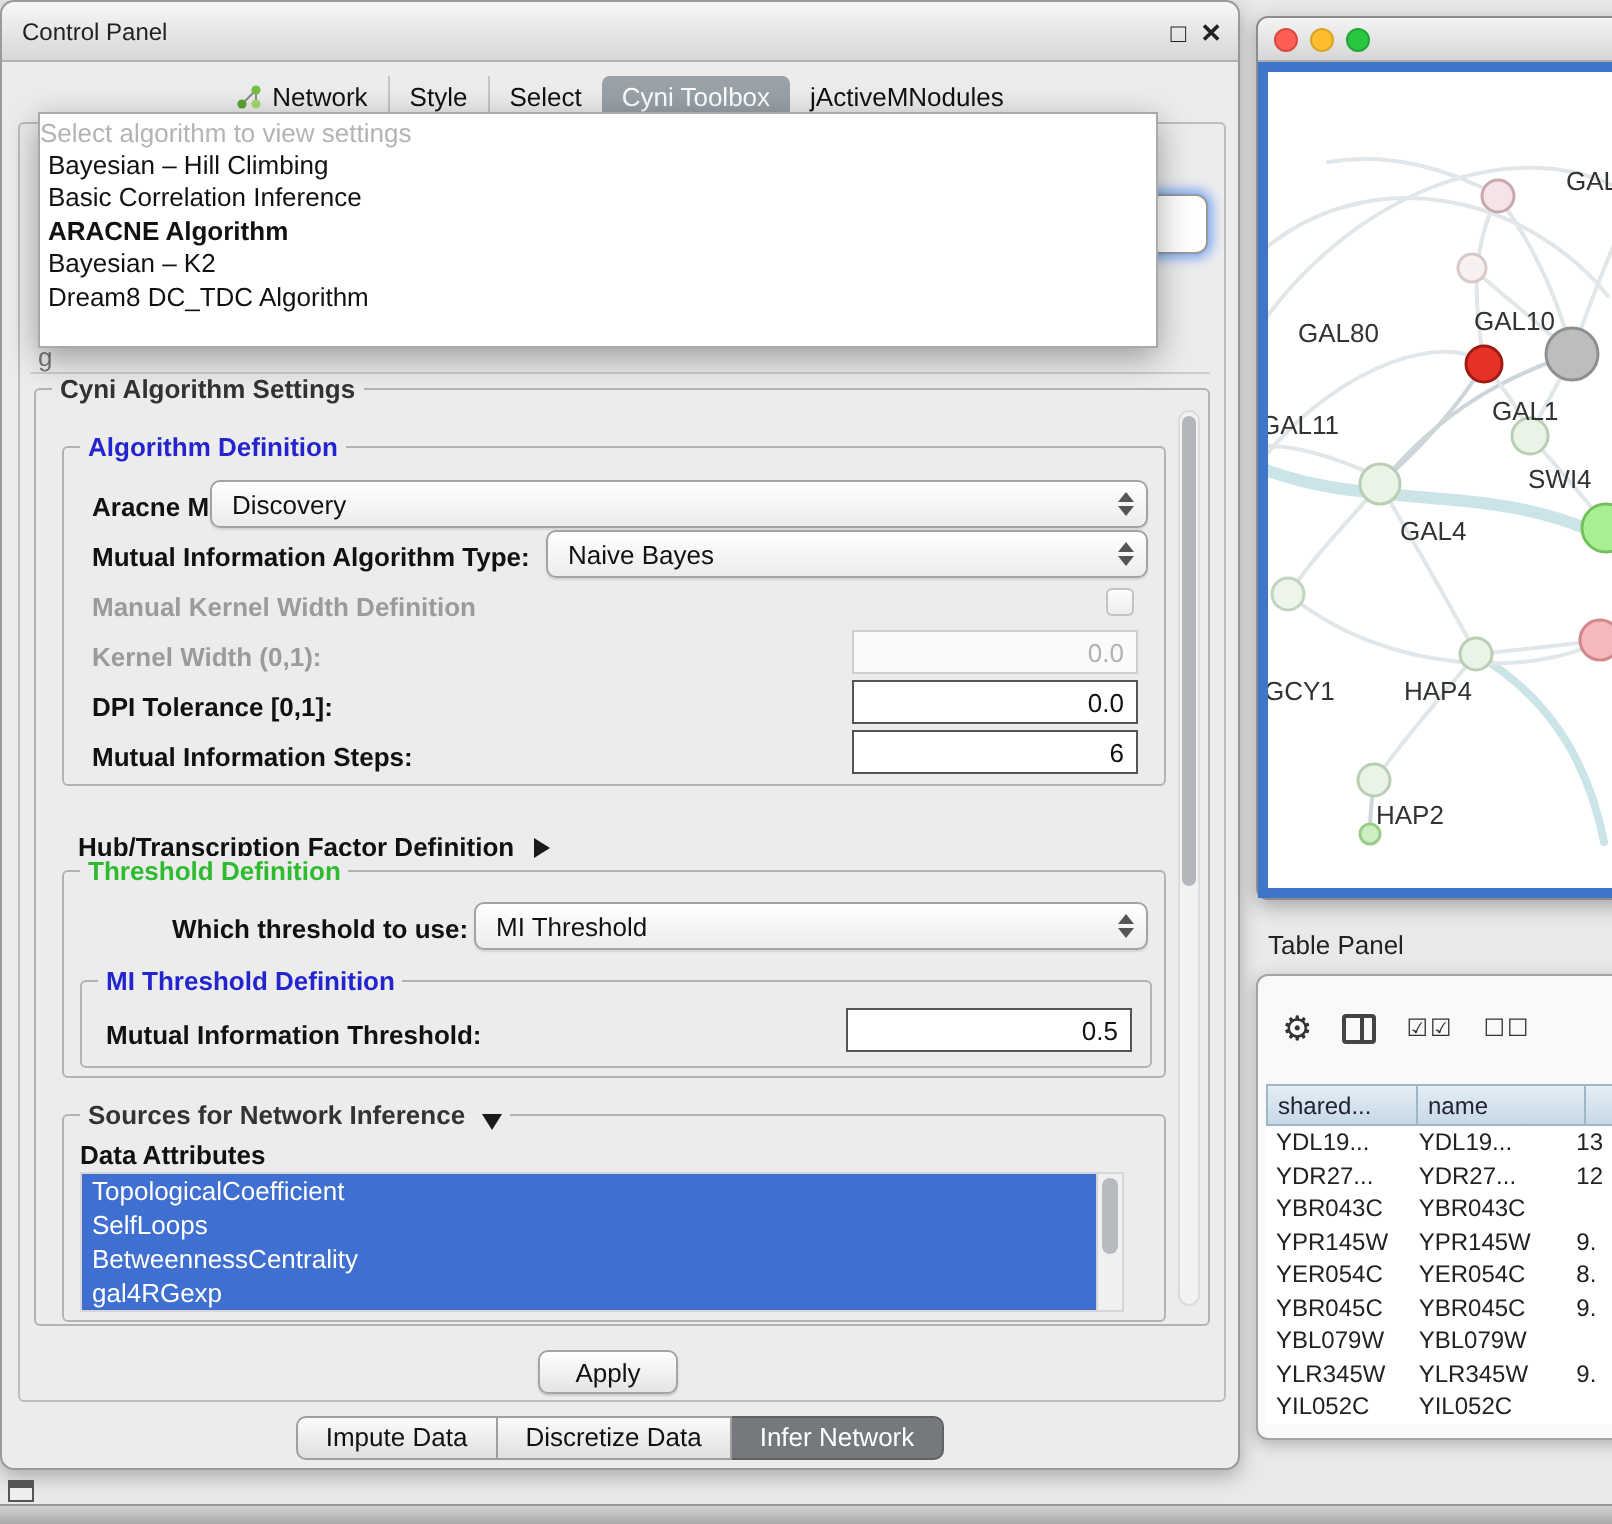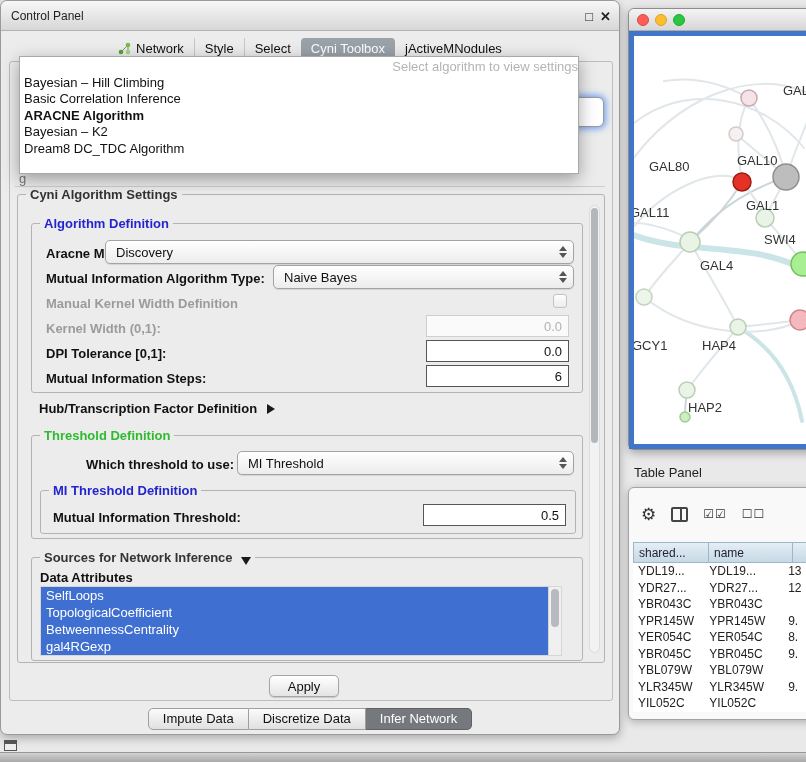--- a/index.html
+++ b/index.html
@@ -24,21 +24,21 @@
   .ttab.active { background:#99a1a9; color:#fff; border-radius:4px; border-left:none; }
   .ttab.active + .ttab { border-left:none; }
 
   .content-outline { position:absolute; left:8px; top:60px; width:604px; height:640px;
     border:1px solid #bdbdbd; border-radius:3px; }
 
   
   .popup { position:absolute; left:18px; top:55px; width:560px; height:118px;
     background:#fff; border:1px solid #a9a9a9; box-shadow:0 5px 16px rgba(0,0,0,.35);
     z-index:50; display:flex; flex-direction:column; padding-top:1px; }
-  .popup .ph { height:17px; line-height:17px; text-align:right; color:#b4b4b4; font-size:13px; }
+  .popup .ph { height:17px; line-height:17px; text-align:left; color:#b4b4b4; font-size:13px; }
   .popup .it { height:16.4px; line-height:16.4px; padding-left:4px; font-size:13px; color:#111; }
   .popup .it.sel { font-weight:bold; }
 
   .combo-fragment { position:absolute; left:556px; top:96px; width:47px; height:30px;
     background:#fff; border:1px solid #9a9a9a; border-radius:6px;
     box-shadow:0 0 6px 2px rgba(95,150,245,.85); z-index:5; }
   .fragment-g { position:absolute; left:18px; top:170px; font-size:13px; color:#777; z-index:1; }
   .fragment-line { position:absolute; left:14px; top:185px; width:590px; height:1px; background:#cdcdcd; z-index:1; }
 
   
@@ -63,21 +63,21 @@
     font-family:"Liberation Sans",sans-serif; font-size:13px; color:#111;
     text-align:right; padding:0 6px; }
   .field.dis { border:1px solid #cfcfcf; background:#fafafa; color:#b2b2b2; }
 
   .checkbox { position:absolute; width:14px; height:14px; border:1px solid #c3c3c3;
     border-radius:3px; background:linear-gradient(#fdfdfd,#ececec); }
 
   .tri-right { width:0; height:0; border-top:5px solid transparent; border-bottom:5px solid transparent; border-left:8px solid #1a1a1a; display:inline-block; }
   .tri-down  { width:0; height:0; border-left:5px solid transparent; border-right:5px solid transparent; border-top:8px solid #1a1a1a; display:inline-block; }
 
-  .hub-row { position:absolute; left:38px; top:400px; display:flex; align-items:center; gap:10px;justify-content:flex-end; }
+  .hub-row { position:absolute; left:38px; top:415px; display:flex; align-items:center; gap:10px;justify-content:flex-end; }
   .hub-row .lblx { font-size:13px; font-weight:bold; color:#111; }
 
   .attr-list { position:absolute; background:#fff; border:1px solid #d6d6d6; }
   .attr-item { height:17px; line-height:17px; background:#3f6fd1; color:#fff; font-size:13px; padding-left:5px;
     width:calc(100% - 13px); white-space:nowrap; overflow:hidden; }
   .list-scroll { position:absolute; right:0; top:0; bottom:0; width:13px; background:#f0f0f0; border-left:1px solid #d4d4d4; }
   .list-scroll .thumb { position:absolute; left:2px; top:2px; width:8px; height:38px; background:#b7bbbf; border-radius:4px; }
 
   .settings-scroll { position:absolute; right:4px; top:10px; width:11px; height:448px; background:#f2f2f2; border:1px solid #dcdcdc; border-radius:6px; }
   .settings-scroll .thumb { position:absolute; left:1px; top:2px; width:7px; height:235px; background:#b3b7bb; border-radius:4px; }
@@ -248,22 +248,22 @@
     </div>
   </div>
 
   <div class="group" style="left:30px; top:556px; width:552px; height:104px;">
     <span class="gtitle" style="display:flex; align-items:flex-end; gap:8px;">
       <span>Sources for Network Inference</span>
       <span class="tri-down"></span>
     </span>
     <span class="lbl" style="left:8px; top:12px;">Data Attributes</span>
     <div class="attr-list" style="left:8px; top:28px; width:522px; height:70px;">
+      <div class="attr-item">TopologicalCoefficient</div>
       <div class="attr-item">SelfLoops</div>
-      <div class="attr-item">TopologicalCoefficient</div>
       <div class="attr-item">BetweennessCentrality</div>
       <div class="attr-item">gal4RGexp</div>
       <div class="list-scroll">
         <div class="thumb"></div>
       </div>
     </div>
   </div>
 
   <div class="aqua-btn" style="left:268px; top:674px; width:70px;">
     <span>Apply</span>

